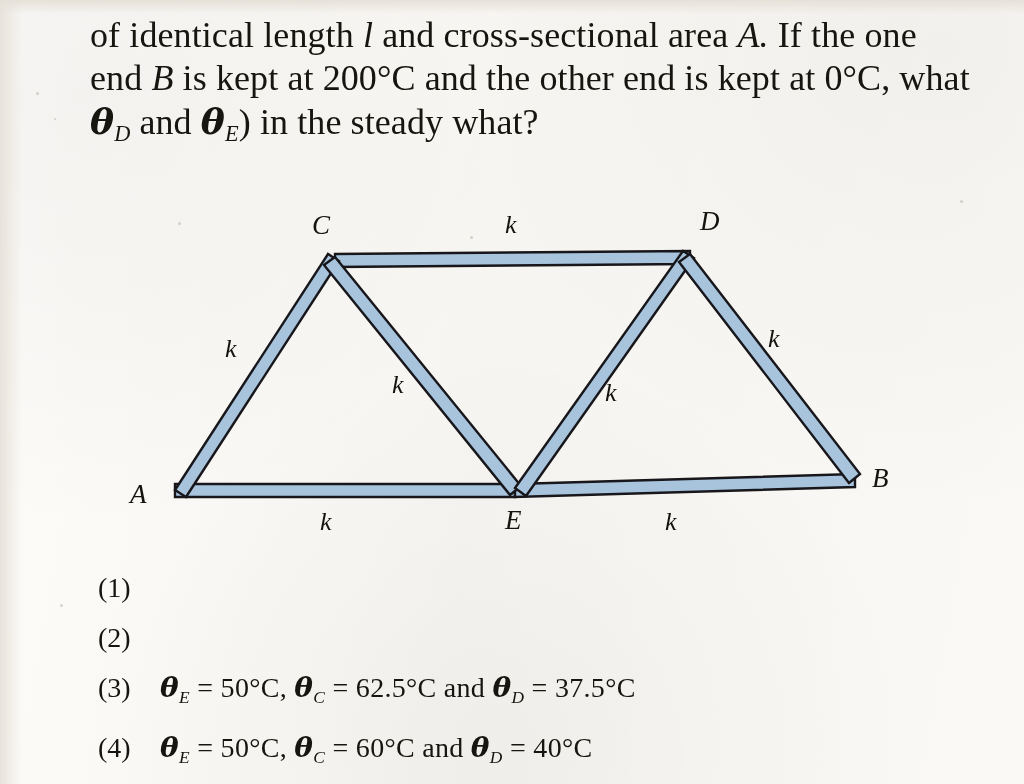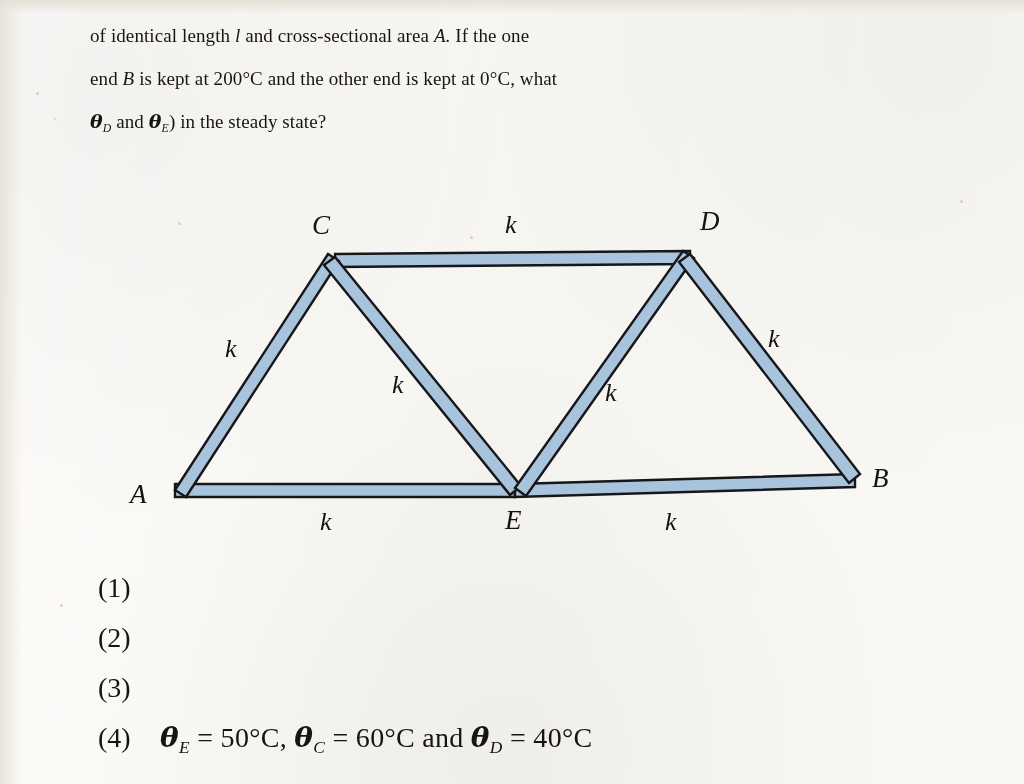--- a/index.html
+++ b/index.html
@@ -46,21 +46,21 @@
     opacity: 0.55;
     pointer-events: none;
   }
 
   
   .qtext {
     position: absolute;
     left: 90px;
     top: 14px;
     width: 910px;
-    font-size: 19px;
+    font-size: 36px;
     line-height: 43px;
     letter-spacing: 0.1px;
   }
   .qline {
     display: block;
     white-space: nowrap;
   }
   i, .it { font-style: italic; }
   .sub {
     font-size: 0.62em;
@@ -135,21 +135,21 @@
   <div class="speck" style="left:470px;top:236px;width:3px;height:3px;"></div>
 
   <div class="qtext">
     <span class="qline">
       <span>of identical length </span><i>l</i><span> and cross-sectional area </span><i>A.</i><span> If the one</span>
     </span>
     <span class="qline">
       <span>end </span><i>B</i><span> is kept at 200°C and the other end is kept at 0°C, what</span>
     </span>
     <span class="qline">
-      <span class="theta">θ</span><span class="sub">D</span><span> and </span><span class="theta">θ</span><span class="sub">E</span><span>) in the steady state?</span>
+      <span class="theta">θ</span><span class="sub">D</span><span> and </span><span class="theta">θ</span><span class="sub">E</span><span>) in the steady what?</span>
     </span>
   </div>
 
   <div class="figure">
     <svg width="790" height="340" viewBox="0 0 790 340">
       <g>
 
         <polygon points="55,272 395,272 395,285 55,285" fill="#a8c3dc" stroke="#17161a" stroke-width="2.4"></polygon>
 
         <polygon points="395,272 735,262 735,275 395,285" fill="#a8c3dc" stroke="#17161a" stroke-width="2.4"></polygon>
@@ -186,20 +186,23 @@
     <div class="opt">
       <span class="opt-num">(1)</span>
     </div>
 
     <div class="opt">
       <span class="opt-num">(2)</span>
     </div>
 
     <div class="opt">
       <span class="opt-num">(3)</span>
+      <span class="opt-body">
+        <span class="theta">θ</span><span class="sub">E</span>&nbsp;= 50°C, <span class="theta">θ</span><span class="sub">C</span>&nbsp;= 62.5°C and <span class="theta">θ</span><span class="sub">D</span>&nbsp;= 37.5°C
+      </span>
     </div>
 
     <div class="opt">
       <span class="opt-num">(4)</span>
       <span class="opt-body">
         <span class="theta">θ</span><span class="sub">E</span>&nbsp;= 50°C, <span class="theta">θ</span><span class="sub">C</span>&nbsp;= 60°C and <span class="theta">θ</span><span class="sub">D</span>&nbsp;= 40°C
       </span>
     </div>
 
   </div>

